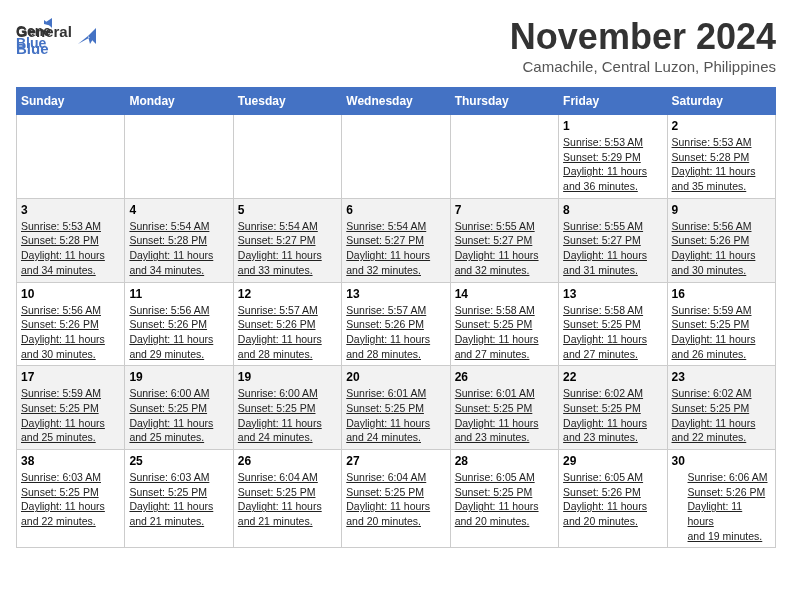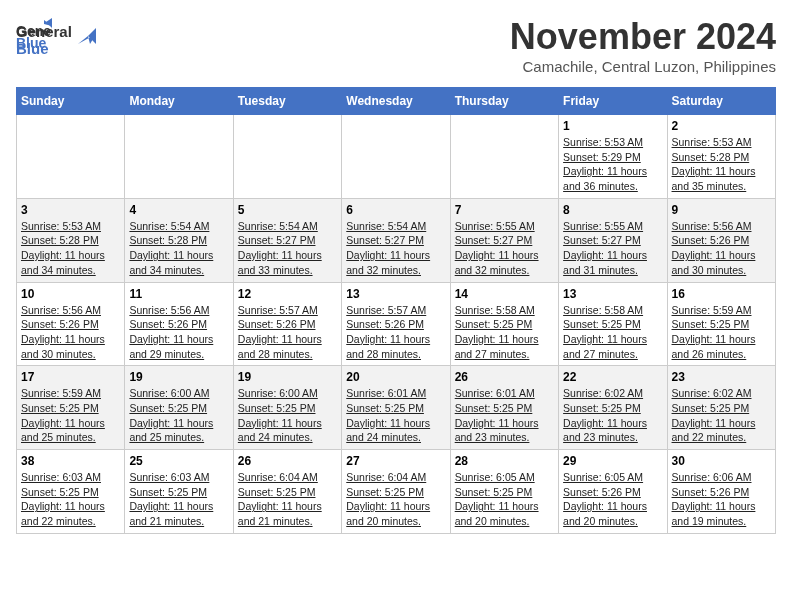--- a/index.html
+++ b/index.html
@@ -335,20 +335,20 @@
         </td>
         <td>
           <span class="day-num">29</span>
           <div class="day-info" style="white-space: pre-line;">Sunrise: 6:05 AM
 Sunset: 5:26 PM
 Daylight: 11 hours
 and 20 minutes.</div>
         </td>
         <td>
           <span class="day-num">30</span>
-          <div class="day-info" style="white-space: pre-line;">Sunrise: 6:06 AM
+          <div class="day-info" style="white-space: pre-line; margin-left: 16px;">Sunrise: 6:06 AM
 Sunset: 5:26 PM
 Daylight: 11 hours
 and 19 minutes.</div>
         </td>
       </tr>
     </tbody>
 </table>
 
 </body></html>

